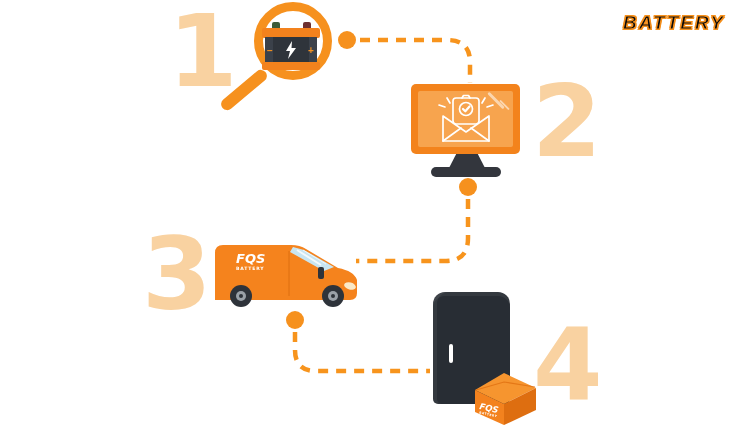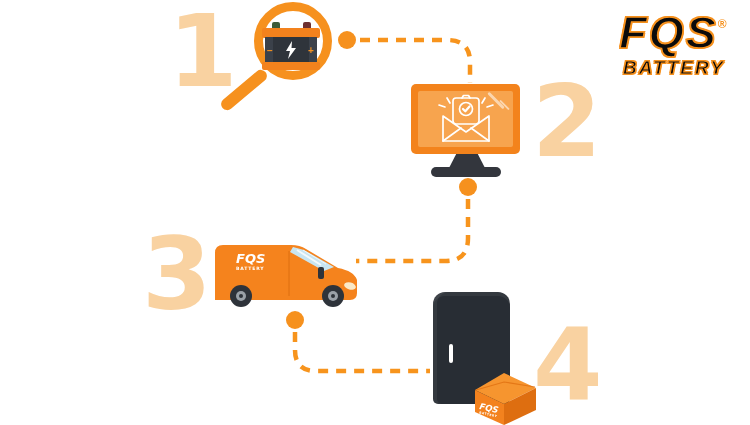--- a/index.html
+++ b/index.html
@@ -140,17 +140,16 @@
   <svg class="abs" style="left:470px;top:366px;" width="70" height="59" viewBox="0 0 70 59">
     <polygon points="5,24 34,7 66,22 34,38" fill="#F6952F"></polygon>
     <path d="M6,24 L34,16 L65,21" fill="none" stroke="#E06F10" stroke-width="1.2" opacity="0.8"></path>
     <polygon points="5,24 34,38 34,59 5,46" fill="#F3821E"></polygon>
     <polygon points="34,38 66,22 66,44 34,59" fill="#DE6E10"></polygon>
     <text x="9" y="43" font-family="DejaVu Sans, sans-serif" font-size="8.5" font-weight="bold" font-style="italic" fill="#ffffff" transform="rotate(12 9 43)">FQS</text>
     <text x="9" y="47.5" font-family="DejaVu Sans, sans-serif" font-size="3" font-weight="bold" letter-spacing="0.5" fill="#ffffff" transform="rotate(12 9 47.5)">BATTERY</text>
   </svg>
 
   <div class="brand">
-    <div class="brand-main"><span>FQS</span><span class="brand-reg">®</span></div>
     <div class="brand-sub">BATTERY</div>
   </div>
 
 </div>
 
 </body></html>

